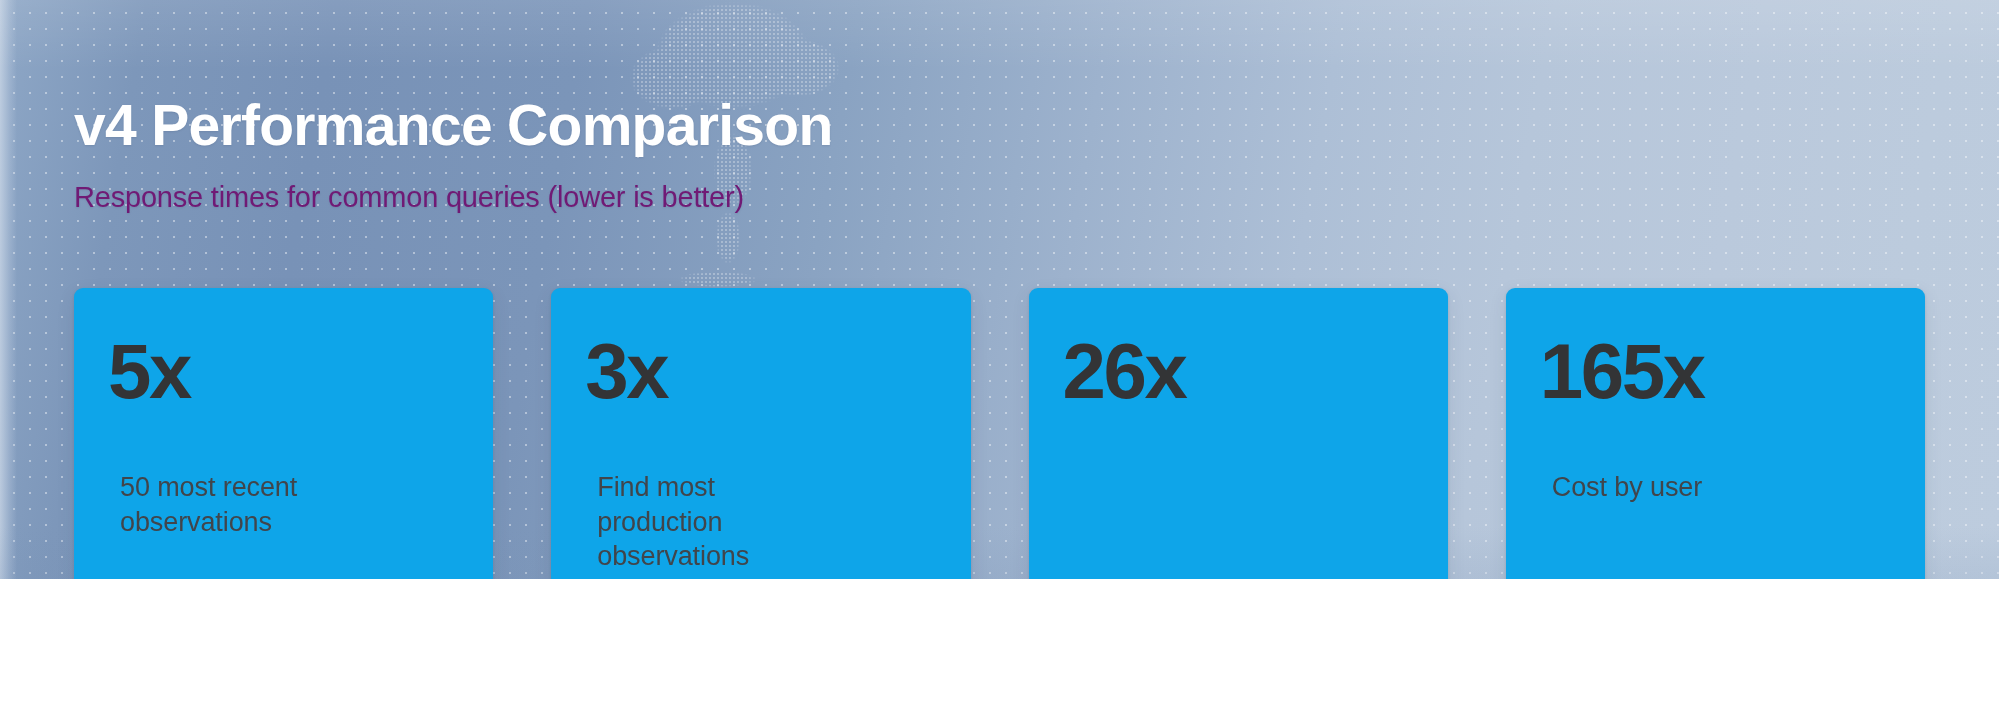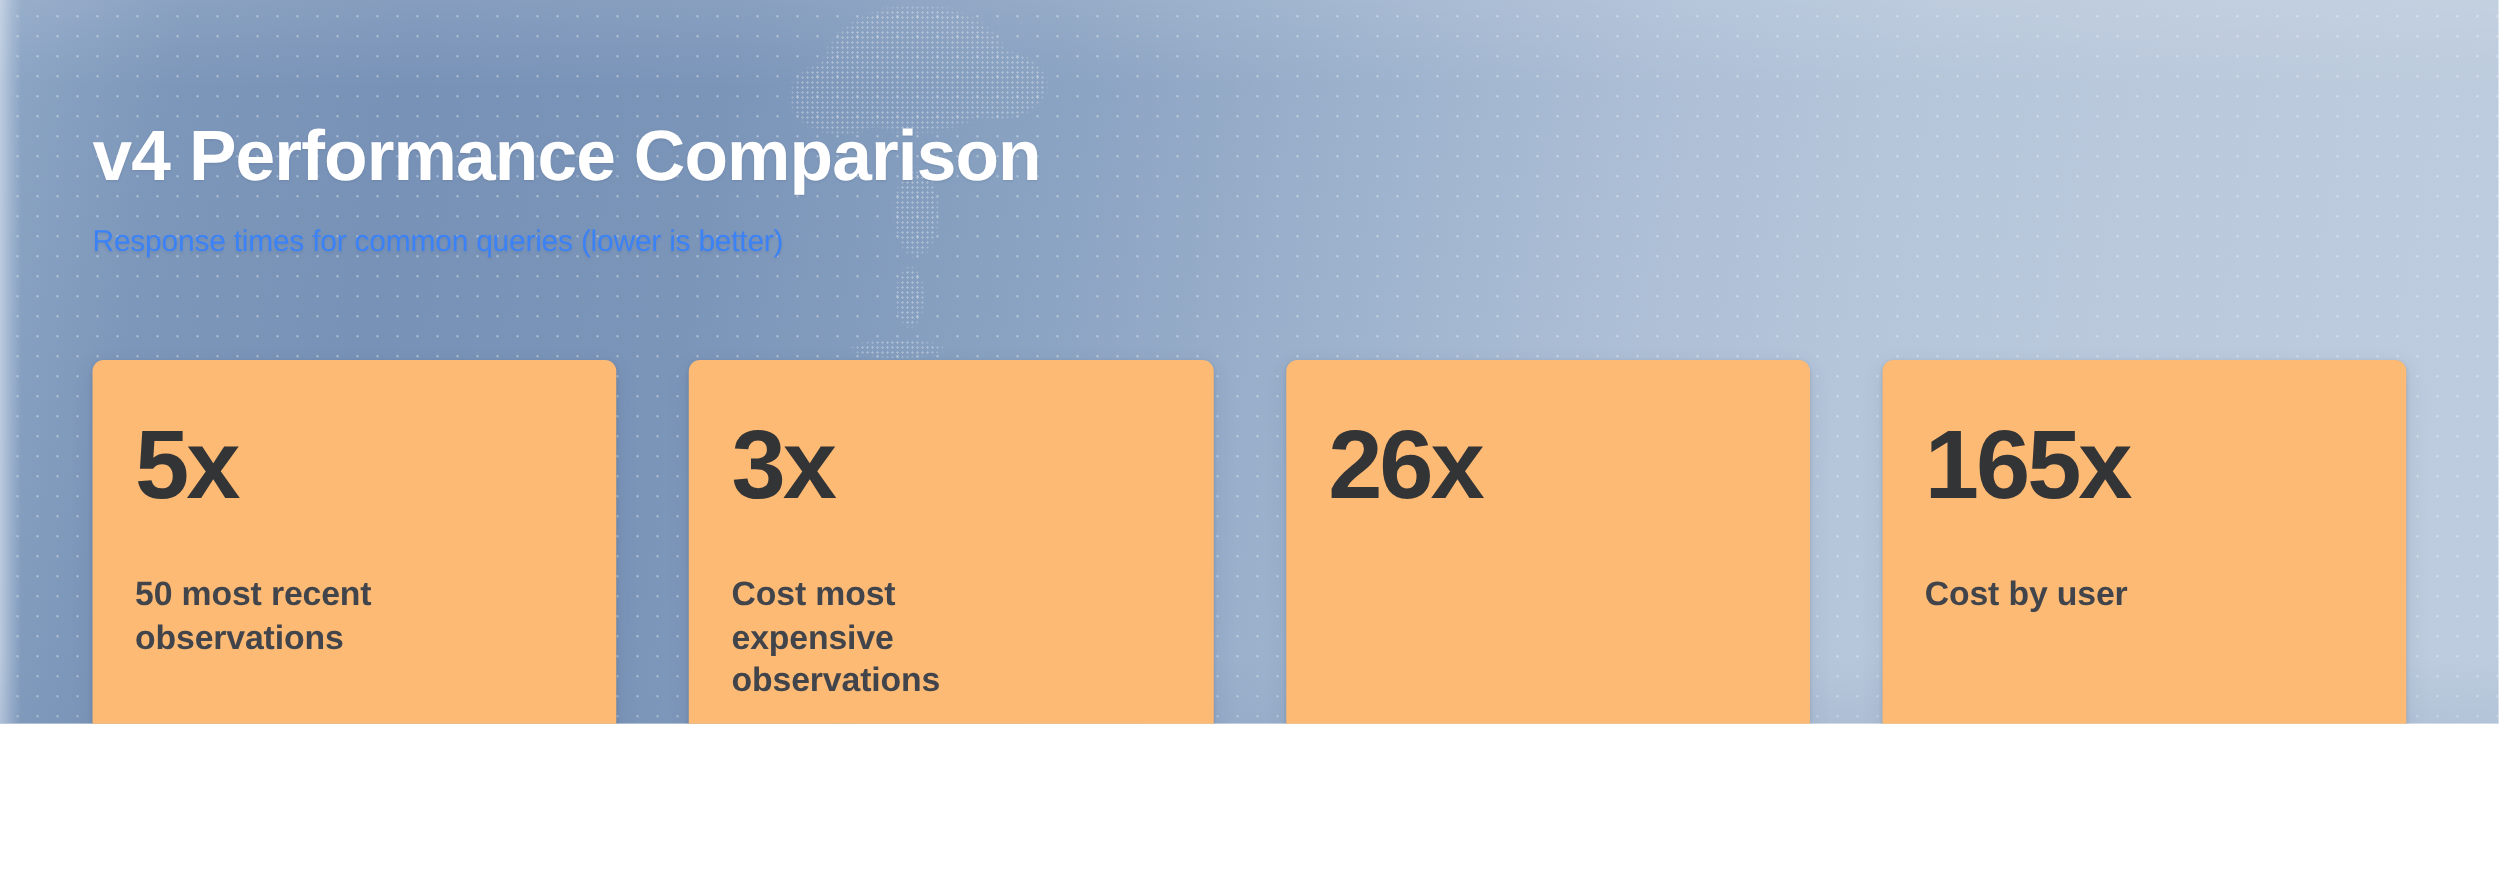--- a/index.html
+++ b/index.html
@@ -109,40 +109,40 @@
     letter-spacing: -0.7px;
     color: #ffffff;
     text-shadow: 0 1px 2px rgba(60,80,110,.18);
   }
 
   .subtitle {
     position: absolute;
     left: 74px;
     top: 180px;
     margin: 0;
-    font-size: 24px;
+    font-size: 29px;
     line-height: 1.2;
     font-weight: 400;
     letter-spacing: -0.2px;
-    color: #3b82f6;
+    color: #701a75;
     text-shadow: 0 1px 2px rgba(60,80,110,.16);
   }
 
   .cards {
     position: absolute;
     left: 74px;
     right: 74px;
     top: 288px;
     display: flex;
     gap: 58px;
   }
 
   .card {
     flex: 1 1 0;
-    background: #fdba74;
+    background: #0ea5e9;
     border-radius: 9px;
     box-shadow: 0 1px 3px rgba(40,60,90,.16), 0 6px 18px rgba(40,60,90,.10);
     padding: 44px 34px 38px 34px;
     box-sizing: border-box;
     min-height: 295px;
     display: flex;
     flex-direction: column;
   }
 
   .card-value {
@@ -150,24 +150,24 @@
     line-height: 1;
     font-weight: 700;
     letter-spacing: -2.4px;
     color: #333436;
     margin: 0 0 48px 0;
   }
 
   .card-label {
     font-size: 27px;
     line-height: 1.28;
-    font-weight: 700;
+    font-weight: 400;
     color: #41454b;
     letter-spacing: -0.1px;
-    margin: 0;
+    margin: 12px;
     max-width: 14ch;
   }
 
   .footnote {
     position: absolute;
     left: 74px;
     top: 631px;
     margin: 0;
     font-size: 21px;
     font-weight: 400;
@@ -195,21 +195,21 @@
 
     <div class="cards">
 
       <div class="card">
         <div class="card-value">5x</div>
         <div class="card-label">50 most recent observations</div>
       </div>
 
       <div class="card">
         <div class="card-value">3x</div>
-        <div class="card-label">Cost most expensive observations</div>
+        <div class="card-label">Find most production observations</div>
       </div>
 
       <div class="card">
         <div class="card-value">26x</div>
       </div>
 
       <div class="card">
         <div class="card-value">165x</div>
         <div class="card-label">Cost by user</div>
       </div>

